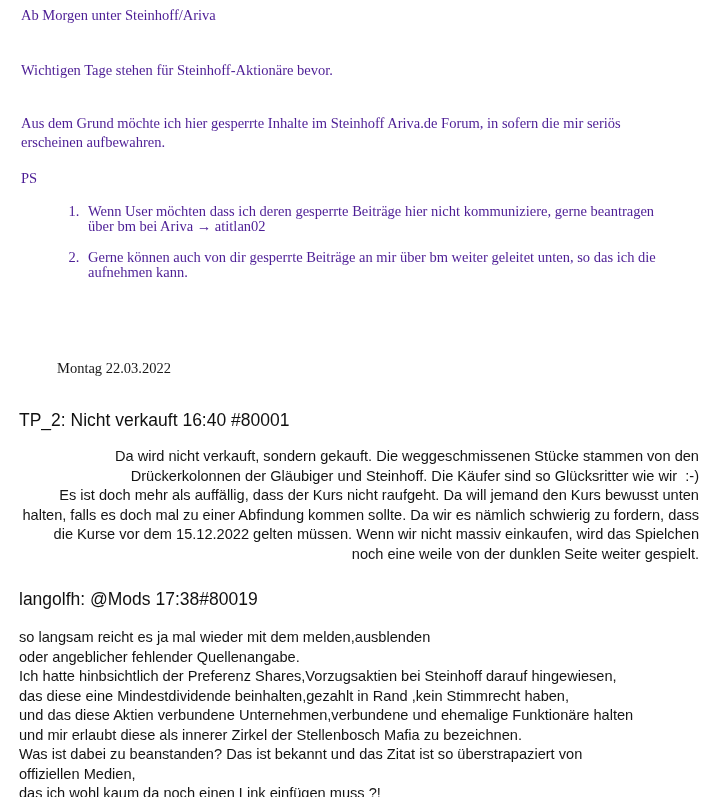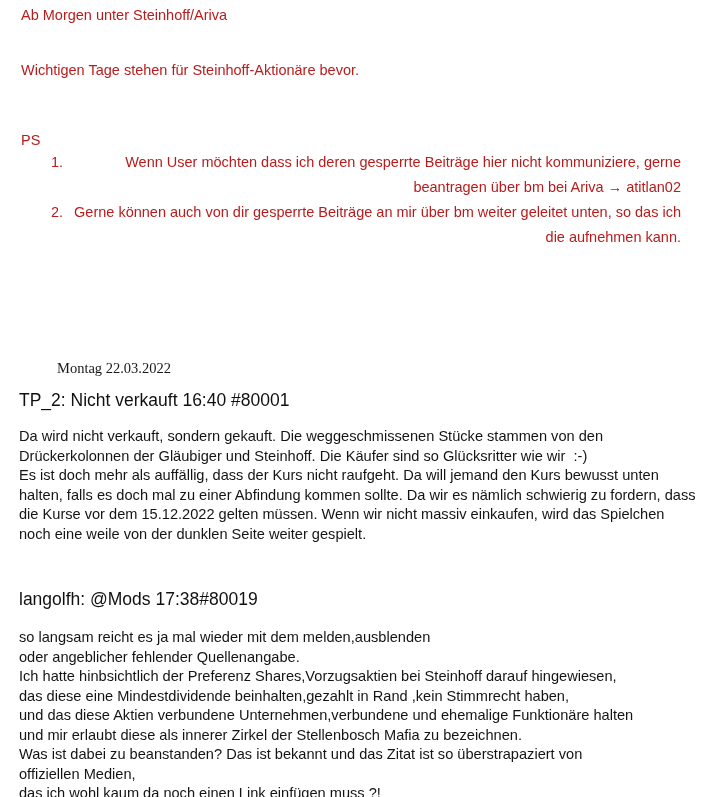--- a/index.html
+++ b/index.html
@@ -21,41 +21,40 @@
     background: #ffffff;
     box-sizing: border-box;
   }
 
   
   .serif-block {
     position: absolute;
     left: 21px;
     top: 6px;
     width: 660px;
-    font-family: Liberation Sans, sans-serif;
+    font-family: Liberation Serif, serif;
     font-size: 14.5px;
     line-height: 19px;
-    color: #b91c1c;
+    color: #4c1d95;
   }
   .serif-block p {
     margin: 0;
   }
   .gap-lg { height: 36px; }
   .gap-md { height: 17px; }
 
   ol.ps-list {
     margin: 0;
     padding-left: 46px;
     list-style-type: decimal;
   }
   ol.ps-list li {
-    margin: 0;
+    margin: 16px;
     padding-left: 5px;
-    line-height: 25px;
-    text-align: right;
+    line-height: 15px;
   }
 
   .date-line {
     position: absolute;
     left: 21px;
     top: 359px;
     font-family: "Liberation Serif", serif;
     font-size: 14.5px;
     line-height: 19px;
     color: #181818;
@@ -80,42 +79,43 @@
     white-space: pre;
   }
   .post-body {
     font-family: "Liberation Sans", sans-serif;
     font-size: 14.6px;
     line-height: 19.5px;
     margin: 0;
     white-space: pre-wrap;
     color: #141414;
   }
-  #post-tp2 { top: 389px; }
-  #post-tp2 .post-body { margin-top: 16px; }
+  #post-tp2 { top: 409px; }
+  #post-tp2 .post-body { margin-top: 16px; text-align: right; }
   #post-lang { top: 588px; }
   #post-lang .post-body { margin-top: 18px; }
 </style>
 </head>
 <body>
 
 <div class="page">
 
   <div class="serif-block">
     <p>Ab Morgen unter Steinhoff/Ariva</p>
 
     <div class="gap-lg"></div>
 
     <p>Wichtigen Tage stehen für Steinhoff-Aktionäre bevor.</p>
 
     <div class="gap-md"></div>
 
 
     <div class="gap-md"></div>
 
+    <p>Aus dem Grund möchte ich hier gesperrte Inhalte im Steinhoff Ariva.de Forum, in sofern die mir seriös erscheinen aufbewahren.</p>
 
     <div class="gap-md"></div>
 
     <p>PS</p>
 
     <ol class="ps-list">
       <li>Wenn User möchten dass ich deren gesperrte Beiträge hier nicht kommuniziere, gerne beantragen über bm bei Ariva → atitlan02</li>
       <li>Gerne können auch von dir gesperrte Beiträge an mir über bm weiter geleitet unten, so das ich die aufnehmen kann.</li>
     </ol>
   </div>

